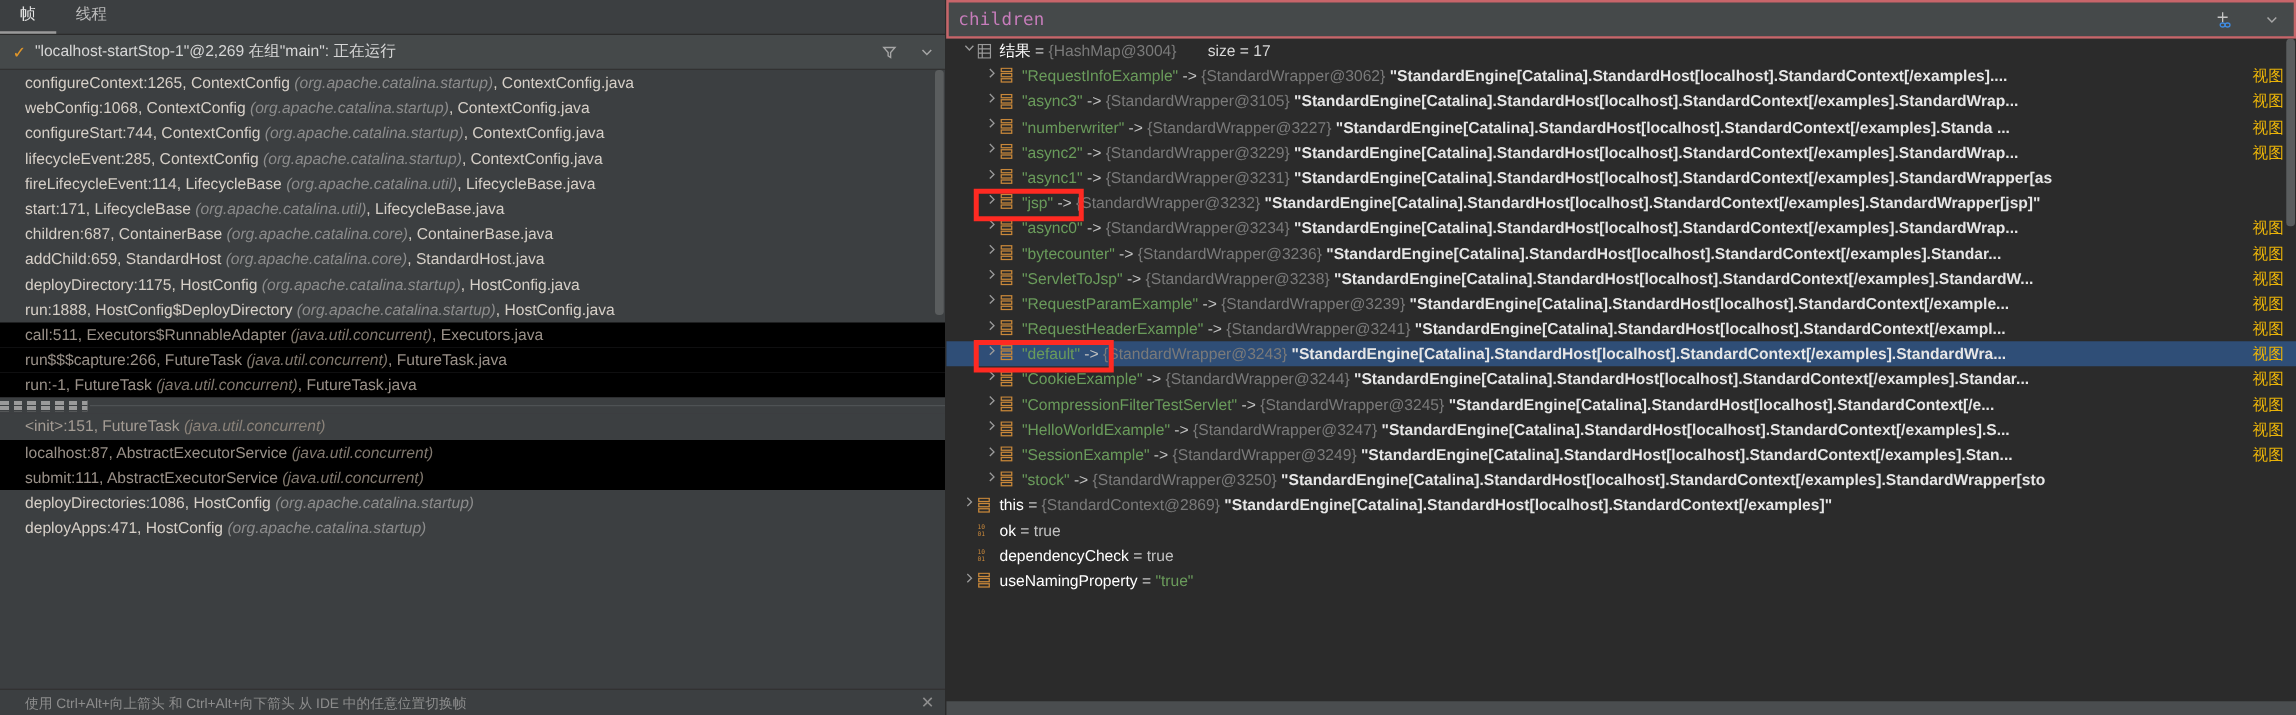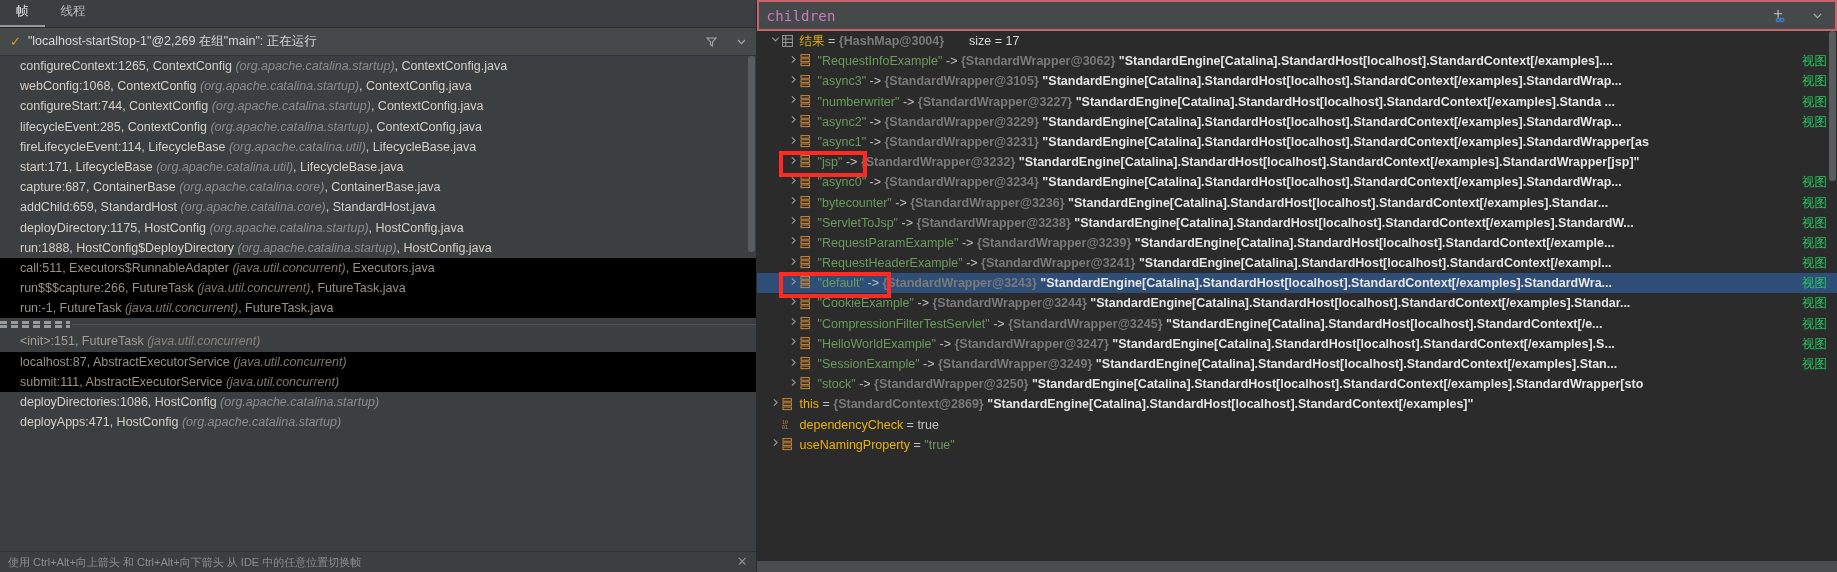--- a/index.html
+++ b/index.html
@@ -72,21 +72,21 @@
   }
   .sep .line{position:absolute;left:72px;right:0;top:6px;height:1px;background:#4e5254;}
 
   .lscroll{
     position:absolute;right:0;top:0;width:9px;height:100%;background:transparent;
   }
   .lscroll .thumb{position:absolute;left:1px;top:0;width:7px;height:196px;background:#5a5d5e;border-radius:3px;}
 
   .statusbar{
     height:20px;flex:none;background:#3c3f41;border-top:1px solid #323232;
-    display:flex;align-items:center;padding-left:8px;position:relative;
+    display:flex;align-items:center;padding-left:20px;position:relative;
     font-size:11px;color:#8d8d8d;
   }
   .statusbar .closex{position:absolute;right:8px;top:3px;color:#8d8d8d;font-size:13px;line-height:14px;}
 
   
   .right{
     position:relative;width:1081px;height:572px;background:#2b2b2b;
     display:flex;flex-direction:column;
   }
   .exprbar{
@@ -107,29 +107,29 @@
   .trow.selected{background:#2f4e77;}
   .trow .twisty{
     display:inline-block;width:13px;text-align:center;color:#9a9a9a;font-size:10px;
     vertical-align:middle;
   }
   .ind1{padding-left:12px;}
   .ind2{padding-left:30px;}
   .vicon{display:inline-block;width:14px;vertical-align:middle;margin-right:4px;position:relative;top:-1px;}
   .vicon svg{display:block;}
   .k-key{color:#6a9b5b;}
-  .k-name{color:#eab308;}
-  .k-ref{color:#7a7a7a;font-weight:bold;}
+  .k-name{color:#ffffff;}
+  .k-ref{color:#7a7a7a;}
   .k-str{color:#e6e6e6;font-weight:bold;}
   .k-op{color:#c2c2c2;}
   .k-num{color:#d7d7d7;padding-left:18px;}
   .k-plain{color:#c2c2c2;}
   .k-green{color:#6a9b5b;}
   .viewlink{
-    position:absolute;right:10px;top:0;color:#22c55e;font-size:12.5px;cursor:pointer;
+    position:absolute;right:10px;top:0;color:#eab308;font-size:12.5px;cursor:pointer;
   }
 
   .rscroll{position:absolute;right:0;top:0;width:9px;height:100%;}
   .rscroll .thumb{position:absolute;left:1px;top:0;width:7px;height:150px;background:#5a5d5e;border-radius:3px;}
   .bottomstrip{position:absolute;left:0;right:0;bottom:0;height:11px;background:#4a4d4f;}
 
   
   .annot{position:absolute;border:4px solid #ff2a22;box-sizing:border-box;pointer-events:none;z-index:40;}
 </style>
 </head>
@@ -162,21 +162,21 @@
     </div>
 
     <div class="frames">
       <div id="frames-a">
           <div class="frow"><span>configureContext:1265, ContextConfig </span><span class="pkg">(org.apache.catalina.startup)</span><span>, ContextConfig.java</span></div>
           <div class="frow"><span>webConfig:1068, ContextConfig </span><span class="pkg">(org.apache.catalina.startup)</span><span>, ContextConfig.java</span></div>
           <div class="frow"><span>configureStart:744, ContextConfig </span><span class="pkg">(org.apache.catalina.startup)</span><span>, ContextConfig.java</span></div>
           <div class="frow"><span>lifecycleEvent:285, ContextConfig </span><span class="pkg">(org.apache.catalina.startup)</span><span>, ContextConfig.java</span></div>
           <div class="frow"><span>fireLifecycleEvent:114, LifecycleBase </span><span class="pkg">(org.apache.catalina.util)</span><span>, LifecycleBase.java</span></div>
           <div class="frow"><span>start:171, LifecycleBase </span><span class="pkg">(org.apache.catalina.util)</span><span>, LifecycleBase.java</span></div>
-          <div class="frow"><span>capture:687, ContainerBase </span><span class="pkg">(org.apache.catalina.core)</span><span>, ContainerBase.java</span></div>
+          <div class="frow"><span>children:687, ContainerBase </span><span class="pkg">(org.apache.catalina.core)</span><span>, ContainerBase.java</span></div>
           <div class="frow"><span>addChild:659, StandardHost </span><span class="pkg">(org.apache.catalina.core)</span><span>, StandardHost.java</span></div>
           <div class="frow"><span>deployDirectory:1175, HostConfig </span><span class="pkg">(org.apache.catalina.startup)</span><span>, HostConfig.java</span></div>
           <div class="frow"><span>run:1888, HostConfig$DeployDirectory </span><span class="pkg">(org.apache.catalina.startup)</span><span>, HostConfig.java</span></div>
           <div class="frow lib"><span>call:511, Executors$RunnableAdapter </span><span class="pkg">(java.util.concurrent)</span><span>, Executors.java</span></div>
           <div class="frow lib"><span>run$$$capture:266, FutureTask </span><span class="pkg">(java.util.concurrent)</span><span>, FutureTask.java</span></div>
           <div class="frow lib"><span>run:-1, FutureTask </span><span class="pkg">(java.util.concurrent)</span><span>, FutureTask.java</span></div>
         </div>
       <div class="sep">
         <div class="hatch"></div>
         <div class="line"></div>
@@ -349,20 +349,24 @@
           <div class="trow ind1"><span class="twisty"><svg width="11" height="11" viewBox="0 0 12 12">
                 <path d="M4.2 2.5 L7.8 6 L4.2 9.5" fill="none" stroke="#9a9a9a" stroke-width="1.2"></path>
               </svg></span><span class="vicon"><svg width="11" height="13" viewBox="0 0 11 13">
                 <rect x="1" y="0.6" width="8.4" height="2.6" fill="none" stroke="#c9883a" stroke-width="1"></rect>
                 <rect x="1" y="4.8" width="8.4" height="2.6" fill="none" stroke="#c9883a" stroke-width="1"></rect>
                 <rect x="1" y="9" width="8.4" height="2.6" fill="none" stroke="#c9883a" stroke-width="1"></rect>
               </svg></span><span class="k-name">this</span><span class="k-op"> = </span><span class="k-ref">{StandardContext@2869}</span><span class="k-str"> "StandardEngine[Catalina].StandardHost[localhost].StandardContext[/examples]"</span></div>
           <div class="trow ind1"><span class="twisty"></span><span class="vicon"><svg width="12" height="12" viewBox="0 0 12 12">
                 <text x="0" y="5.6" font-size="5" fill="#c9883a" font-family="monospace">10</text>
                 <text x="0" y="10.6" font-size="5" fill="#c9883a" font-family="monospace">01</text>
+              </svg></span><span class="k-name">ok</span><span class="k-op"> = </span><span class="k-plain"> true</span></div>
+          <div class="trow ind1"><span class="twisty"></span><span class="vicon"><svg width="12" height="12" viewBox="0 0 12 12">
+                <text x="0" y="5.6" font-size="5" fill="#c9883a" font-family="monospace">10</text>
+                <text x="0" y="10.6" font-size="5" fill="#c9883a" font-family="monospace">01</text>
               </svg></span><span class="k-name">dependencyCheck</span><span class="k-op"> = </span><span class="k-plain"> true</span></div>
           <div class="trow ind1"><span class="twisty"><svg width="11" height="11" viewBox="0 0 12 12">
                 <path d="M4.2 2.5 L7.8 6 L4.2 9.5" fill="none" stroke="#9a9a9a" stroke-width="1.2"></path>
               </svg></span><span class="vicon"><svg width="11" height="13" viewBox="0 0 11 13">
                 <rect x="1" y="0.6" width="8.4" height="2.6" fill="none" stroke="#c9883a" stroke-width="1"></rect>
                 <rect x="1" y="4.8" width="8.4" height="2.6" fill="none" stroke="#c9883a" stroke-width="1"></rect>
                 <rect x="1" y="9" width="8.4" height="2.6" fill="none" stroke="#c9883a" stroke-width="1"></rect>
               </svg></span><span class="k-name">useNamingProperty</span><span class="k-op"> = </span><span class="k-green"> "true"</span></div>
         </div>
       <div class="rscroll">

